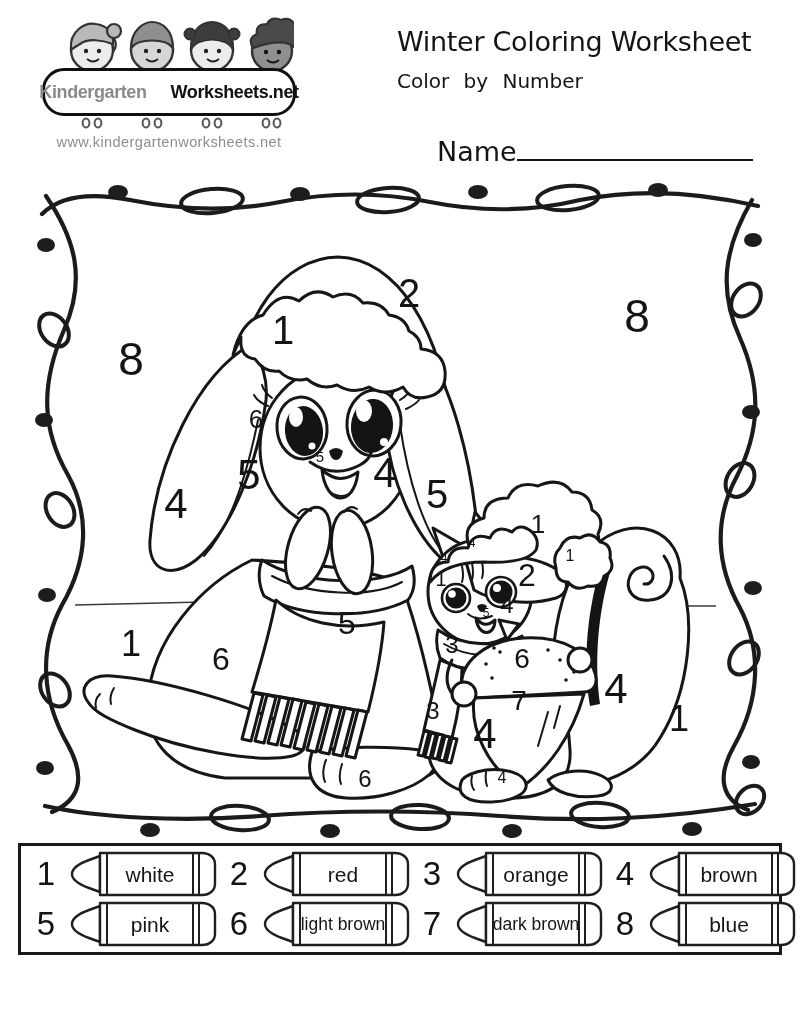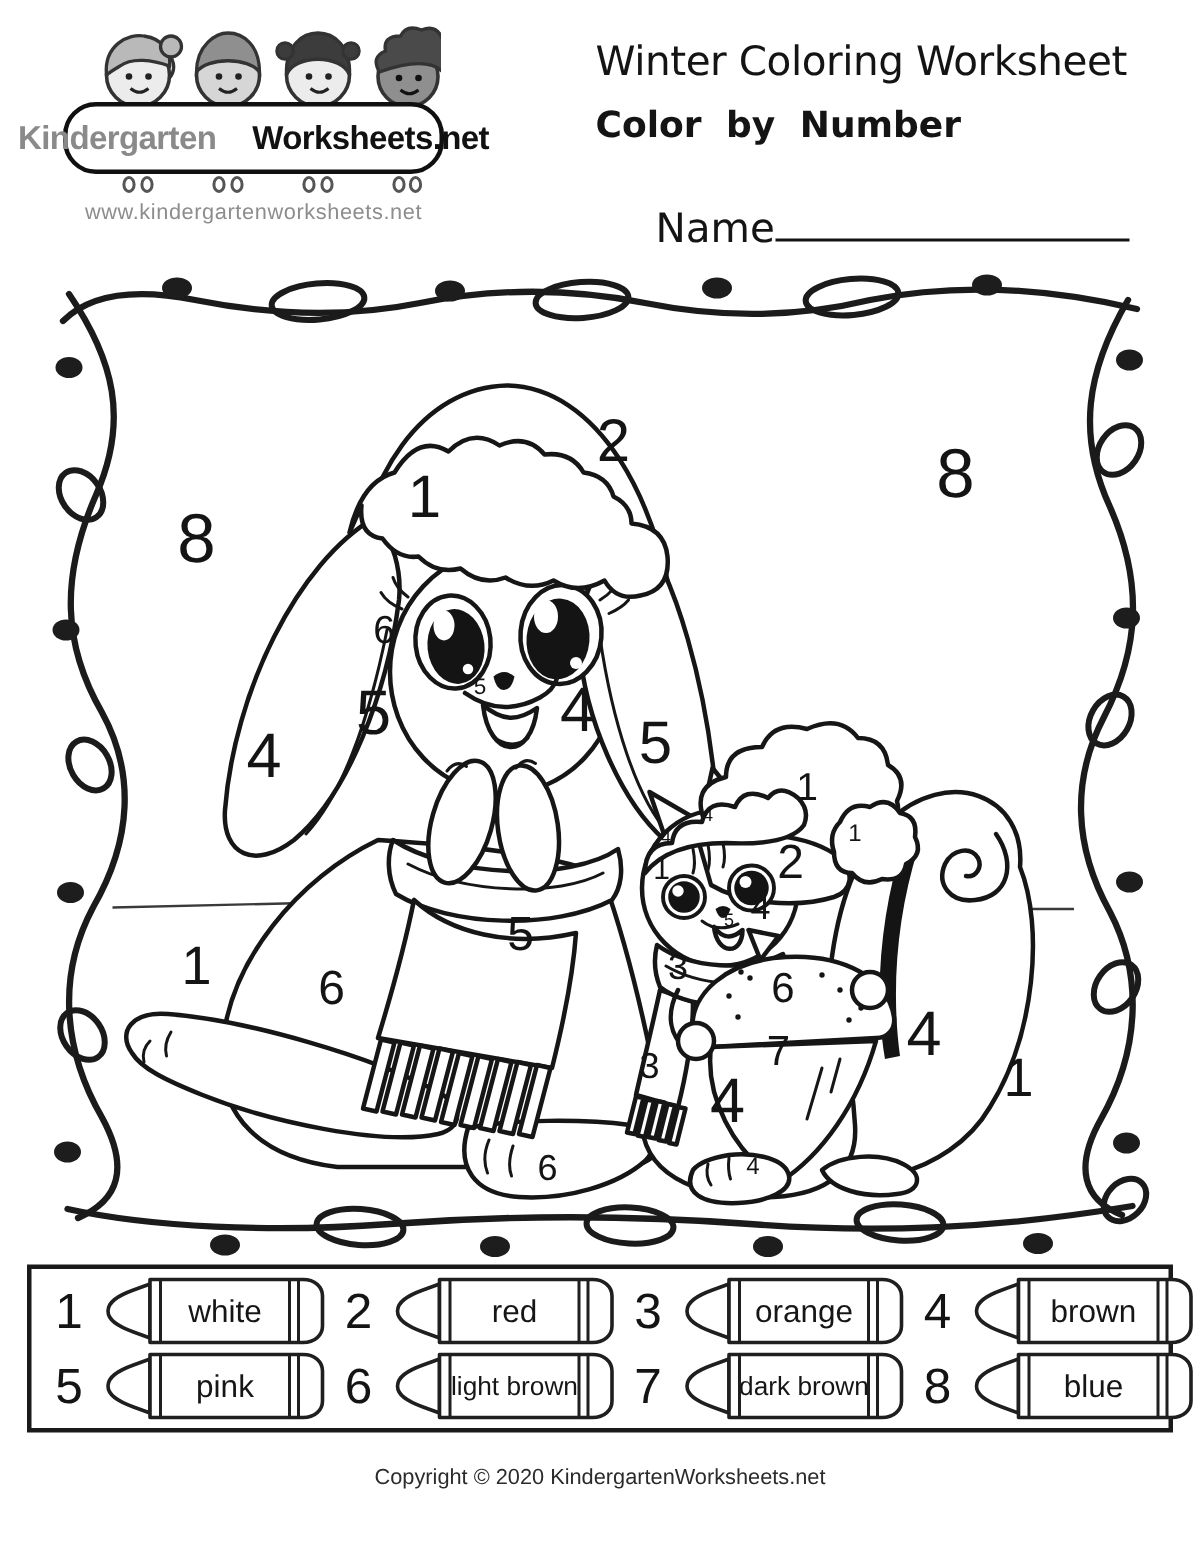--- a/index.html
+++ b/index.html
@@ -7,33 +7,33 @@
     width:800px;height:1035px;position:relative;background:#ffffff;
     font-family:"Liberation Sans",sans-serif;color:#1a1a1a;overflow:hidden;
   }
   
   .logo-wrap{position:absolute;left:38px;top:14px;width:262px;height:150px;}
   .logo-heads{position:absolute;left:6px;top:0;width:250px;height:62px;}
   .logo-sign{
     position:absolute;left:4px;top:54px;width:248px;height:42px;
     border:3.4px solid #101010;border-radius:22px;background:#fff;
     display:flex;align-items:center;justify-content:center;white-space:nowrap;
-    font-family:"Liberation Sans",sans-serif;font-weight:700;font-size:22px;letter-spacing:-0.4px;
+    font-family:"Liberation Sans",sans-serif;font-weight:700;font-size:18px;letter-spacing:-0.4px;
   }
   .logo-sign .brand-gray{color:#8a8a8a;}
   .logo-sign .brand-black{color:#111;padding-left:24px;}
   .logo-feet{position:absolute;left:6px;top:102px;width:250px;height:14px;}
   .logo-url{
     position:absolute;left:0;top:120px;width:262px;text-align:center;
     font-size:14.5px;letter-spacing:0.4px;color:#8d8d8d;
   }
   
   .title-block{position:absolute;left:397px;top:26px;width:380px;font-family:"DejaVu Sans",sans-serif;}
   .main-title{font-size:27px;font-weight:400;letter-spacing:-0.3px;margin:0;color:#141414;}
-  .sub-title{font-size:24px;font-weight:700;word-spacing:8px;margin:12px 0 0 0;color:#141414;}
+  .sub-title{font-size:20px;font-weight:400;word-spacing:8px;margin:12px 0 0 0;color:#141414;}
   .name-row{position:absolute;left:437px;top:131px;font-size:27px;color:#141414;font-family:"DejaVu Sans",sans-serif;}
   .name-line{display:inline-block;width:236px;height:28px;border-bottom:2.6px solid #141414;vertical-align:baseline;}
   
   .scene{position:absolute;left:0;top:0;width:800px;height:1035px;}
   .scene .ln{fill:none;stroke:#161616;stroke-width:3;stroke-linecap:round;stroke-linejoin:round;}
   .scene .lnw{fill:#ffffff;stroke:#161616;stroke-width:3;stroke-linecap:round;stroke-linejoin:round;}
   .scene .thin{fill:none;stroke:#161616;stroke-width:2;stroke-linecap:round;}
   .scene .bord{fill:none;stroke:#1b1b1b;stroke-width:4.2;stroke-linecap:round;}
   .scene .dot{fill:#1d1d1d;stroke:none;}
   .scene .blk{fill:#141414;stroke:none;}
@@ -425,14 +425,13 @@
         <line x1="127" y1="3" x2="127" y2="45" stroke="#1f1f1f" stroke-width="2"></line>
         <line x1="133" y1="3" x2="133" y2="45" stroke="#1f1f1f" stroke-width="2"></line>
         <text class="crayon-label" x="84" y="24" dy="0.36em">blue</text>
       </svg>
     </div>
 
   </div>
 </div>
 
 <div class="footer">
-  <div>Copyright © 2020 KindergartenWorksheets.net</div>
 </div>
 
 </body></html>

